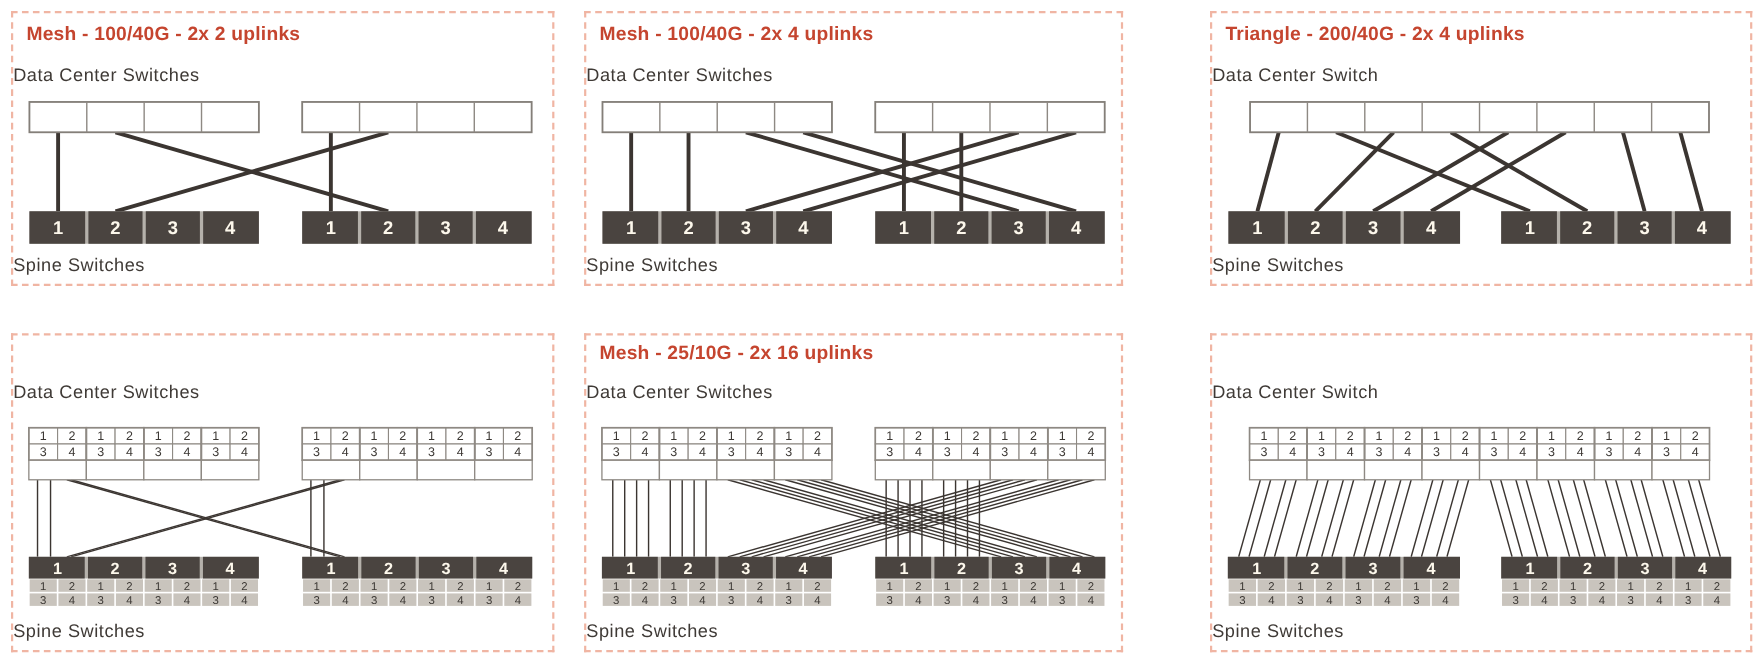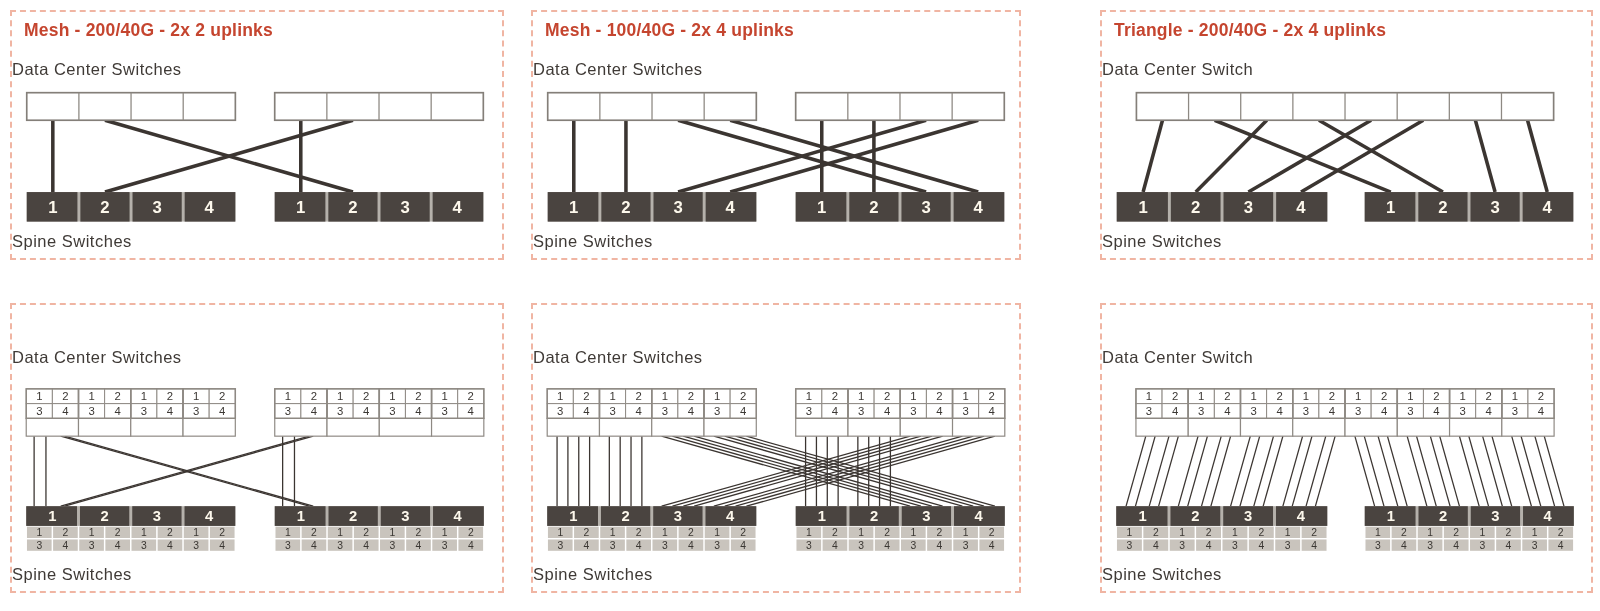--- a/index.html
+++ b/index.html
@@ -19,21 +19,21 @@
   .panel.top .dc-label{top:48px;}
   .panel.bottom .dc-label{top:43px;}
   .panel.top .spine-label{top:220px;}
   .panel.bottom .spine-label{top:260px;}
   svg.diagram{position:absolute;left:0;top:0;width:100%;height:100%;display:block;}
 </style>
 </head>
 <body>
 
 <figure class="panel top p0">
-  <figcaption class="title">Mesh - 200/40G - 2x 2 uplinks</figcaption>
+  <figcaption class="title">Mesh - 100/40G - 2x 2 uplinks</figcaption>
   <div class="dc-label">Data Center Switches</div>
   <svg id="svg0" class="diagram" viewBox="0 0 494 250">
       <g stroke="#3b3531" stroke-width="3.6" fill="none">
         <line x1="39.5" y1="110" x2="39.5" y2="183"></line>
         <line x1="92.5" y1="110" x2="344.5" y2="183"></line>
         <line x1="291.5" y1="110" x2="291.5" y2="183"></line>
         <line x1="344.5" y1="110" x2="92.5" y2="183"></line>
       </g>
       <g>
         <rect x="13" y="82" width="212" height="28" fill="#fff" stroke="#847f79" stroke-width="1.7"></rect>
@@ -356,20 +356,21 @@
         <rect x="424.75" y="237.75" width="25" height="11.5" fill="#c9c4bd"></rect>
         <text x="437.25" y="247.2" text-anchor="middle" font-size="10.5" fill="#3b3733" font-family="&quot;Liberation Sans&quot;, sans-serif">3</text>
         <rect x="451.25" y="237.75" width="25" height="11.5" fill="#c9c4bd"></rect>
         <text x="463.75" y="247.2" text-anchor="middle" font-size="10.5" fill="#3b3733" font-family="&quot;Liberation Sans&quot;, sans-serif">4</text>
       </g>
     </svg>
   <div class="spine-label">Spine Switches</div>
 </figure>
 
 <figure class="panel bottom p4">
+  <figcaption class="title">Mesh - 25/10G - 2x 16 uplinks</figcaption>
   <div class="dc-label">Data Center Switches</div>
   <svg id="svg4" class="diagram" viewBox="0 0 490 290">
       <g stroke="#3b3531" stroke-width="1.3" fill="none">
         <line x1="23" y1="133" x2="23" y2="204"></line>
         <line x1="34" y1="133" x2="34" y2="204"></line>
         <line x1="45" y1="133" x2="45" y2="204"></line>
         <line x1="56" y1="133" x2="56" y2="204"></line>
         <line x1="76" y1="133" x2="76" y2="204"></line>
         <line x1="87" y1="133" x2="87" y2="204"></line>
         <line x1="98" y1="133" x2="98" y2="204"></line>

